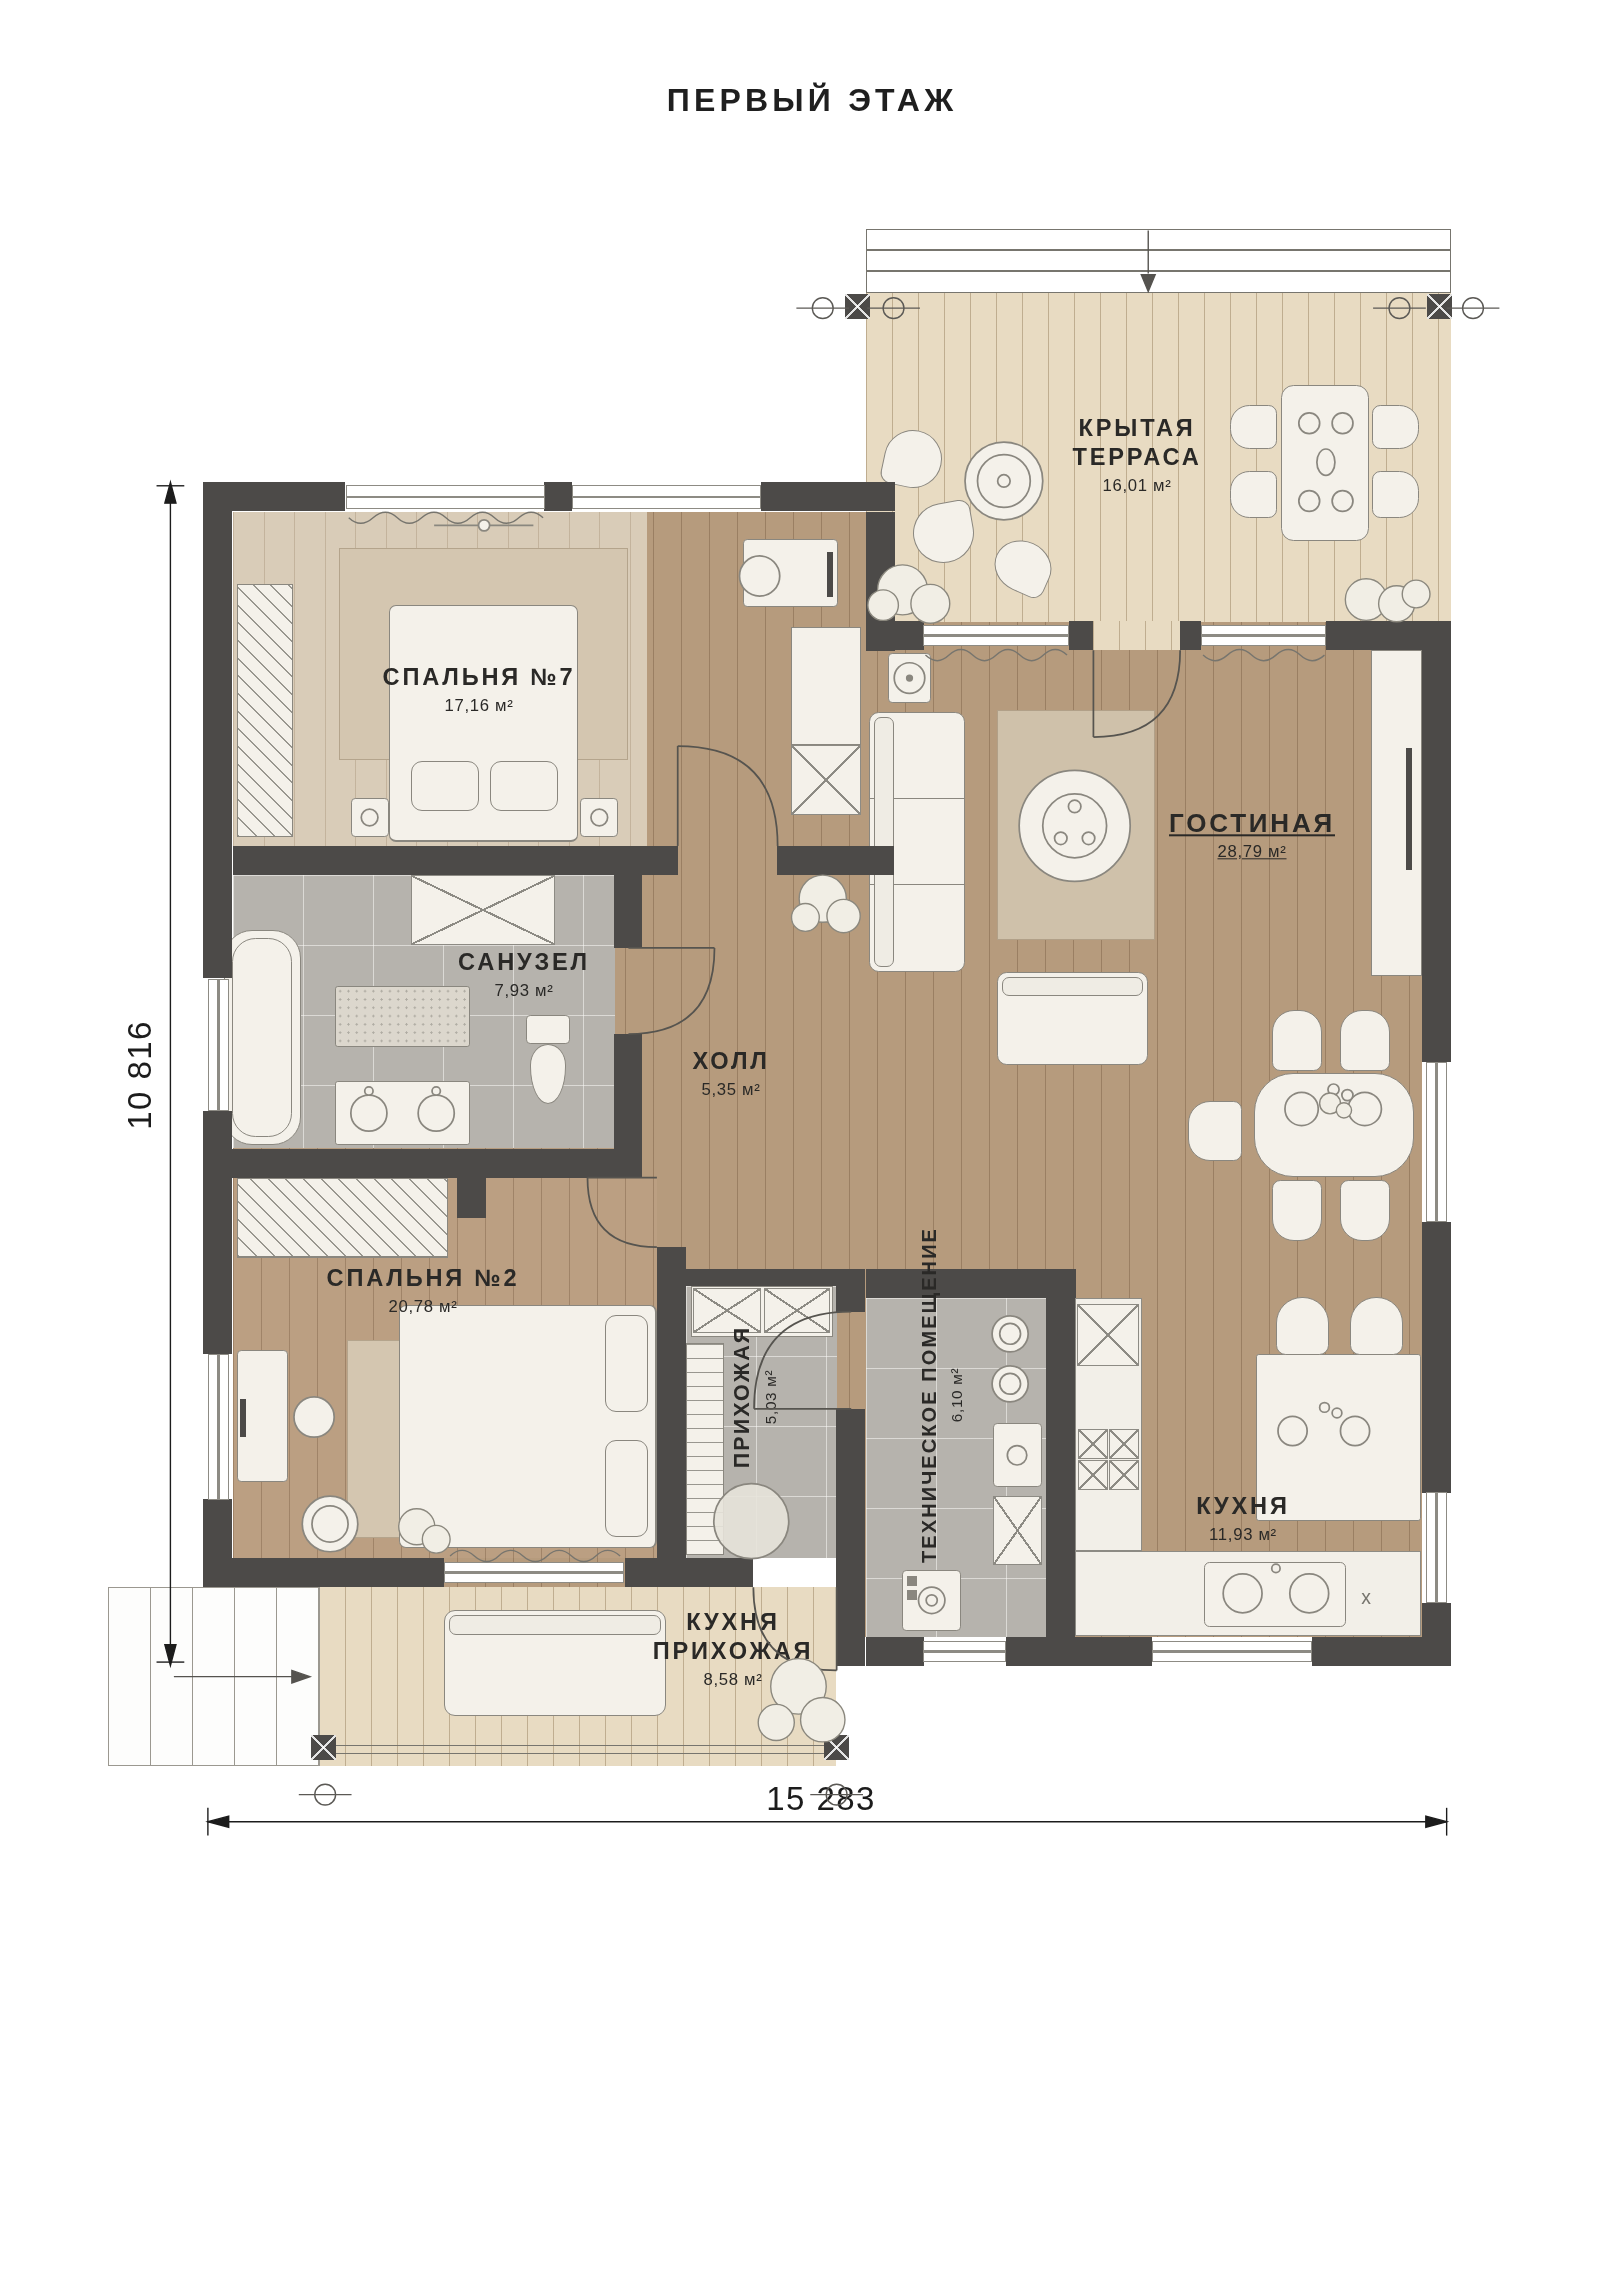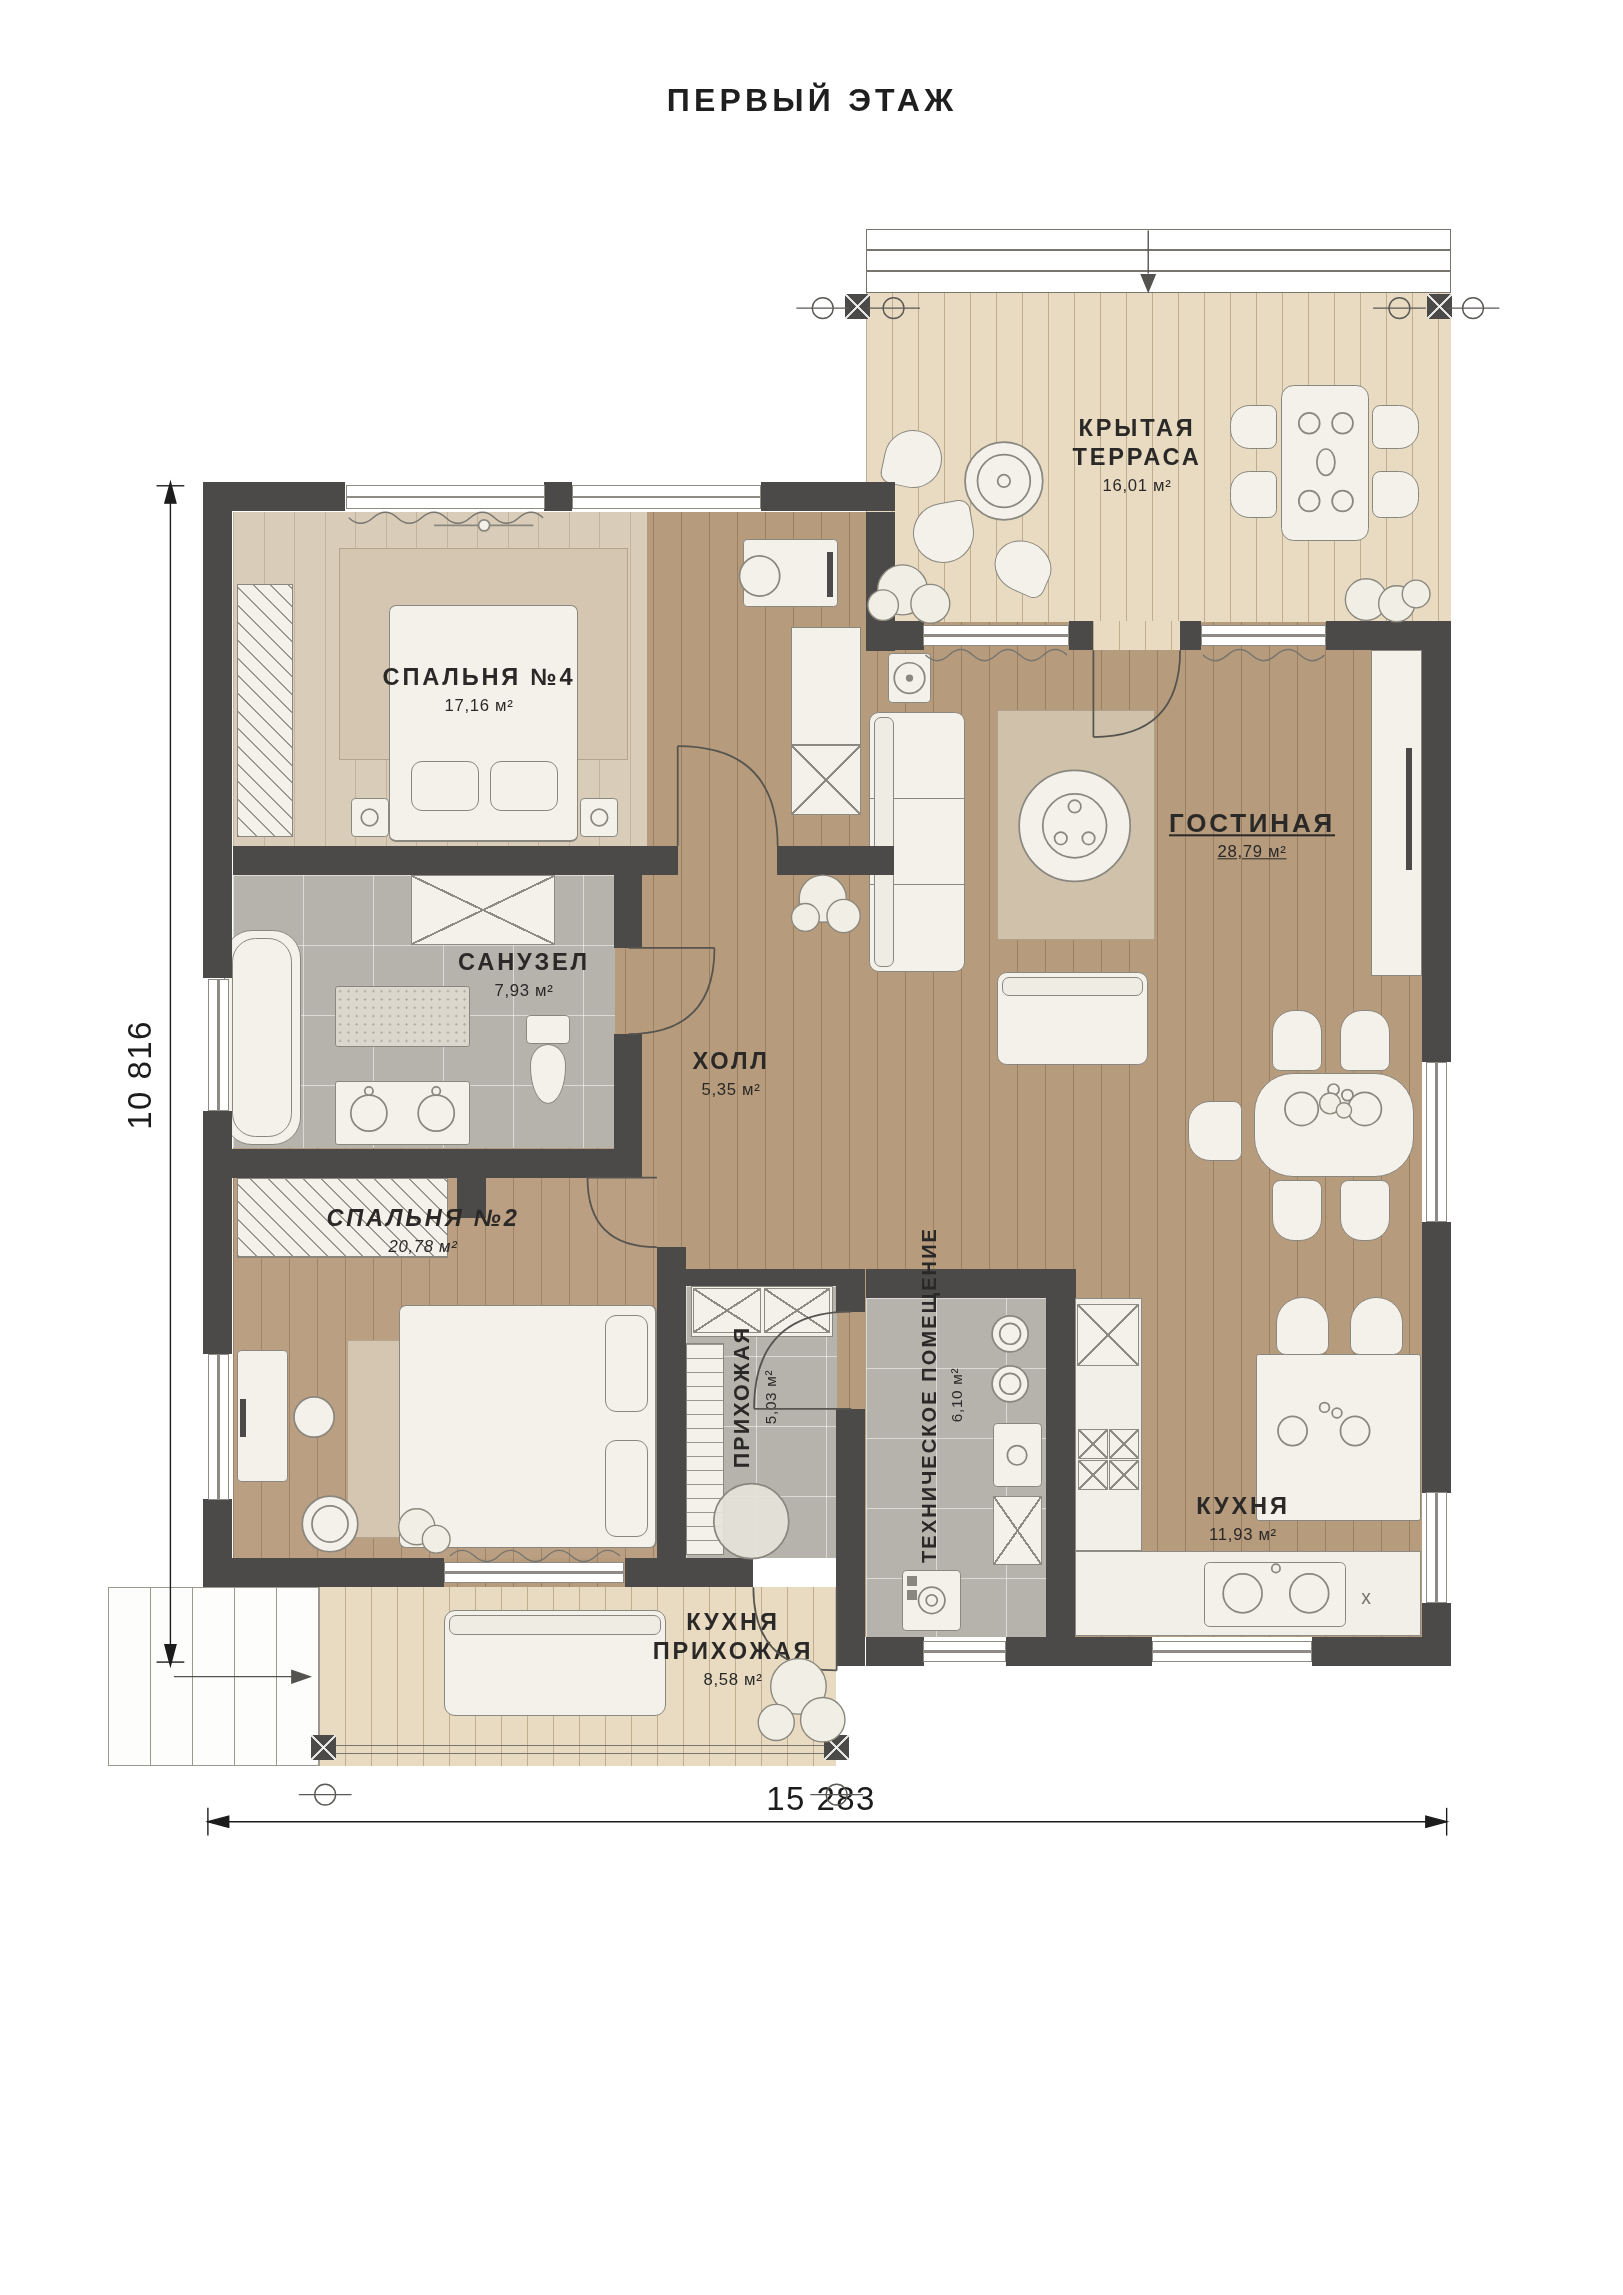--- a/index.html
+++ b/index.html
@@ -207,36 +207,36 @@
   <div class="furn" style="left:444px;top:1610px;width:222px;height:106px;border-radius:11px;">
     <div class="sofa-back" style="left:4.2px;top:4.2px;right:4.2px;height:18px;"></div>
   </div>
 
   <div class="rlabel" style="left:1137px;top:455px;">
     <div class="rname">КРЫТАЯ</div>
     <div class="rname">ТЕРРАСА</div>
     <div class="rarea">16,01 м²</div>
   </div>
   <div class="rlabel" style="left:479px;top:690px;">
-    <div class="rname">СПАЛЬНЯ №4</div>
+    <div class="rname">СПАЛЬНЯ №7</div>
     <div class="rarea">17,16 м²</div>
   </div>
   <div class="rlabel" style="left:1252px;top:836px;text-decoration:underline;">
     <div class="rname" style="font-size:26px;">ГОСТИНАЯ</div>
     <div class="rarea">28,79 м²</div>
   </div>
   <div class="rlabel" style="left:524px;top:975px;">
     <div class="rname">САНУЗЕЛ</div>
     <div class="rarea">7,93 м²</div>
   </div>
   <div class="rlabel" style="left:731px;top:1074px;">
     <div class="rname">ХОЛЛ</div>
     <div class="rarea">5,35 м²</div>
   </div>
-  <div class="rlabel" style="left:423px;top:1231px;font-style:italic;">
+  <div class="rlabel" style="left:423px;top:1291px;">
     <div class="rname">СПАЛЬНЯ №2</div>
     <div class="rarea">20,78 м²</div>
   </div>
   <div class="rlabel" style="left:1243px;top:1519px;">
     <div class="rname">КУХНЯ</div>
     <div class="rarea">11,93 м²</div>
   </div>
   <div class="rlabel" style="left:733px;top:1649px;">
     <div class="rname">КУХНЯ</div>
     <div class="rname">ПРИХОЖАЯ</div>

